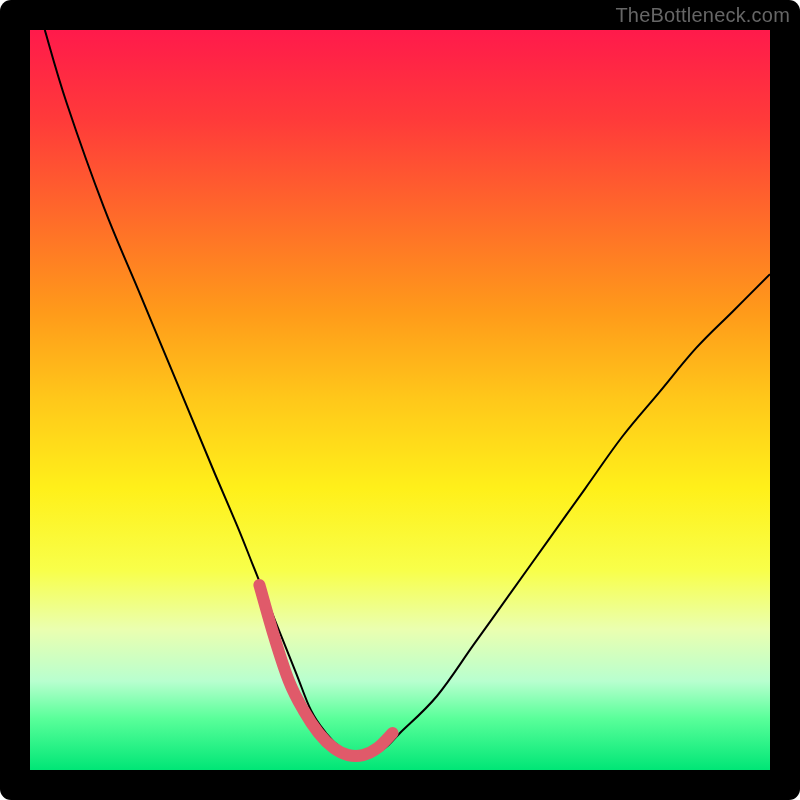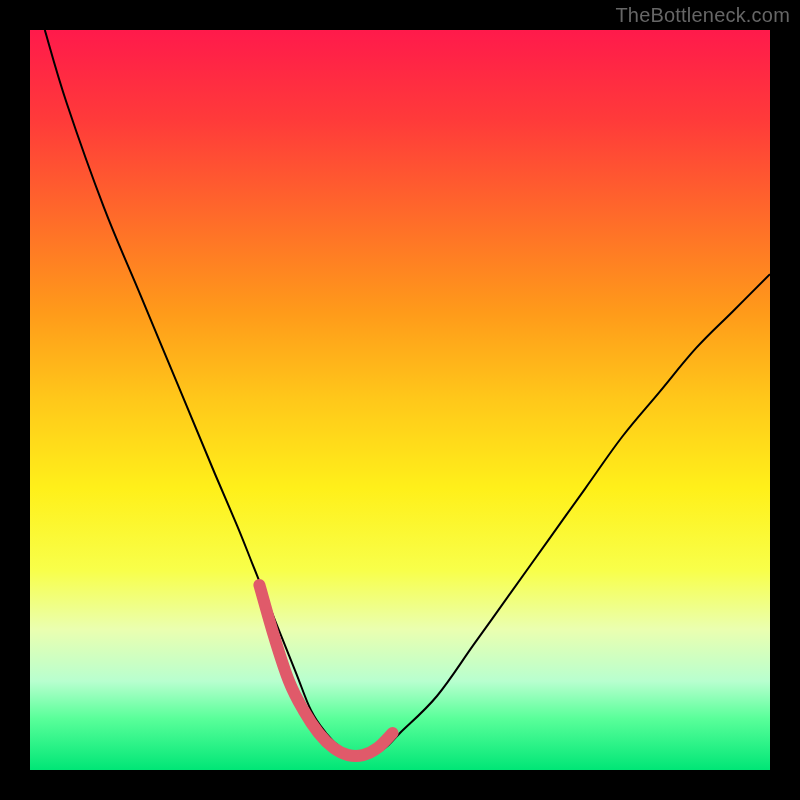--- a/index.html
+++ b/index.html
@@ -7,20 +7,21 @@
     padding: 0;
     background: #fff;
     font-family: Arial, Helvetica, sans-serif;
   }
   .stage {
     position: relative;
     width: 800px;
     height: 800px;
     background: #000;
     overflow: hidden;
+    border-radius: 11px;
   }
   .plot {
     position: absolute;
     left: 30px;
     top: 30px;
     width: 740px;
     height: 740px;
     background: linear-gradient(to bottom,
       #ff1a4b 0%,
       #ff3a3a 12%,

